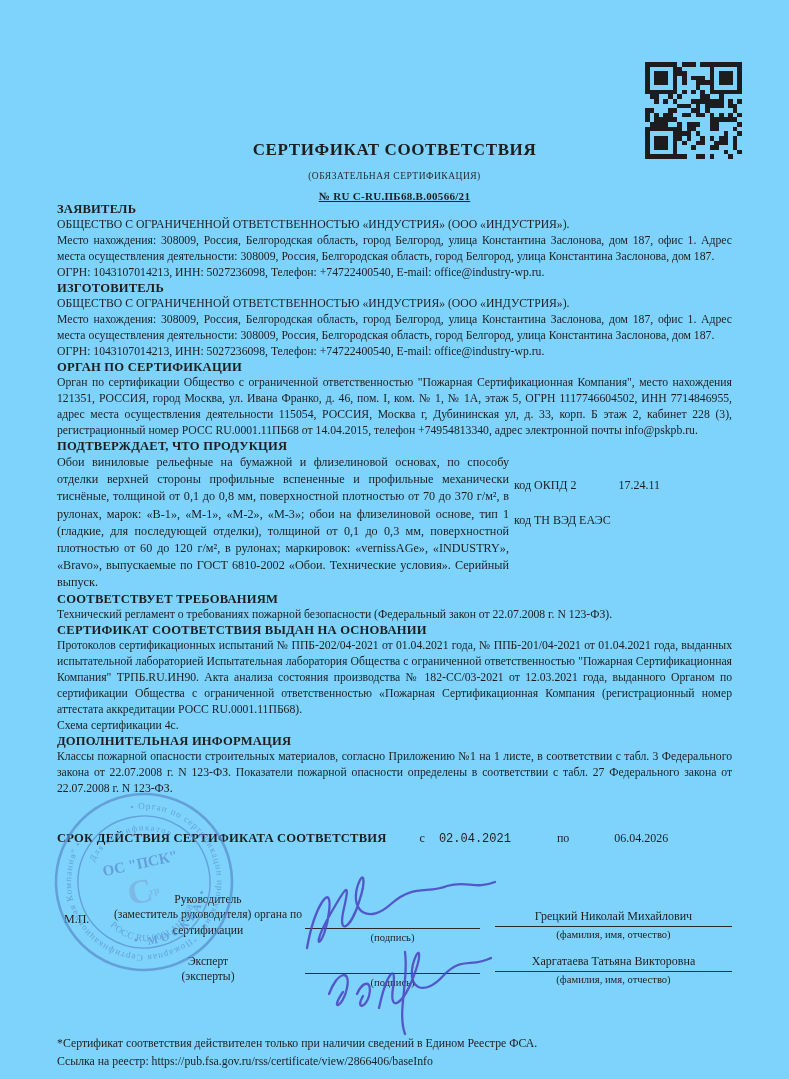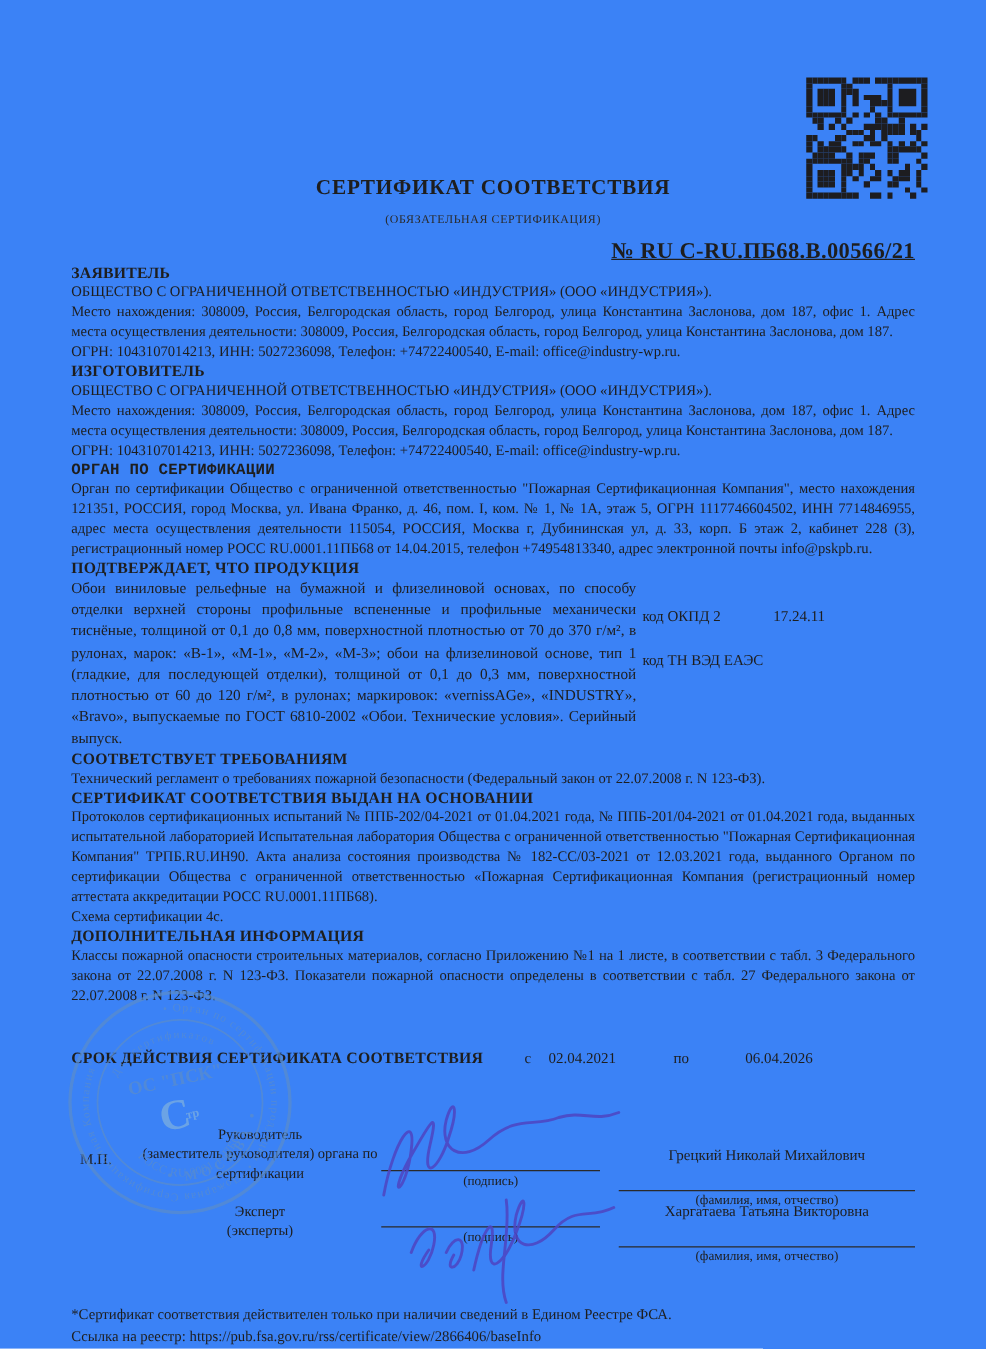--- a/index.html
+++ b/index.html
@@ -1,52 +1,52 @@
 <!DOCTYPE html>
 <html><head>
 <meta charset="utf-8">
 <style>
   html,body{margin:0;padding:0;background:#fff;}
-  .page{position:relative;width:789px;height:1079px;background:#3b82f6;overflow:hidden;
+  .page{position:relative;width:789px;height:1079px;background:#7dd3fc;overflow:hidden;
         font-family:"Liberation Serif","DejaVu Serif",serif;color:#1e1e1e;}
   .content{position:absolute;inset:0;padding:0 57px;box-sizing:border-box;}
 
   .title{margin-top:140px;text-align:center;font-size:17px;font-weight:bold;letter-spacing:.6px;}
   .subtitle{margin-top:11px;text-align:center;font-size:9.5px;letter-spacing:.5px;color:#2a2a2a;}
-  .cert-number{margin-top:9px;text-align:right;font-size:18px;font-weight:bold;text-decoration:underline;letter-spacing:.3px;}
+  .cert-number{margin-top:9px;text-align:center;font-size:11px;font-weight:bold;text-decoration:underline;letter-spacing:.3px;}
 
   h3.sec{font-size:12.6px;font-weight:bold;margin:0;letter-spacing:.2px;}
   p.body{font-size:11.7px;line-height:16px;text-align:justify;margin:0;}
 
-  .mt-app{margin-top:17px;} .mt-man{margin-top:9px;} .mt-org{margin-top:11px;font-family:Liberation Mono, monospace;}
+  .mt-app{margin-top:17px;} .mt-man{margin-top:9px;} .mt-org{margin-top:11px;}
   .mt-prod{margin-top:6px;} .mt-req{margin-top:12px;} .mt-basis{margin-top:10px;}
   .mt-add{margin-top:8px;}
 
   .product-row{display:flex;}
   .product-text{width:452px;font-size:12.2px;line-height:17.2px;text-align:justify;margin:0;}
   .codes{margin-left:auto;width:218px;padding-top:24px;font-size:12px;}
   .code-line{display:flex;}
   .code-label{white-space:nowrap;}
   .code-value{margin-left:42px;}
   .code-line2{margin-top:20px;}
 
   .validity{display:flex;align-items:baseline;margin-top:14px;}
   .validity h3{display:inline;}
   .validity .v-from-label{margin-left:33px;font-size:12px;}
-  .validity .v-from{margin-left:14px;font-size:12px;}
+  .validity .v-from{margin-left:14px;font-size:12px;font-family:Liberation Mono, monospace;}
   .validity .v-to-label{margin-left:46px;font-size:12px;margin-top:20px;}
   .validity .v-to{margin-left:45px;font-size:12px;}
 
   .sig-block{position:relative;margin-top:34px;height:128px;}
   .mp{position:absolute;left:7px;top:32px;font-size:12px;}
   .role{position:absolute;left:42px;width:218px;text-align:center;font-size:11.6px;line-height:15.5px;white-space:pre-line;}
   .role1{top:12px;} .role2{top:74px;}
   .sig-line{position:absolute;left:248px;width:175px;border-bottom:1.3px solid #2a2a2a;}
   .name-box{position:absolute;left:438px;width:237px;text-align:center;}
-  .name-text{font-size:12px;padding-bottom:20px;border-bottom:1.3px solid #2a2a2a;}
+  .name-text{font-size:12px;padding-bottom:2px;border-bottom:1.3px solid #2a2a2a;}
   .cap{text-align:center;font-size:10.6px;margin-top:2px;}
   .sig-cap1{position:absolute;left:248px;width:175px;top:50px;}
   .sig-cap2{position:absolute;left:248px;width:175px;top:95px;}
   .row1{top:48px;} .row2{top:93px;}
   .nb1{top:29px;} .nb2{top:74px;}
 
   .footer{margin-top:26px;font-size:11.8px;line-height:18px;}
 
   .qr{position:absolute;left:645px;top:62px;width:97px;height:97px;display:grid;
       grid-template-columns:repeat(21,1fr);grid-template-rows:repeat(21,1fr);}

